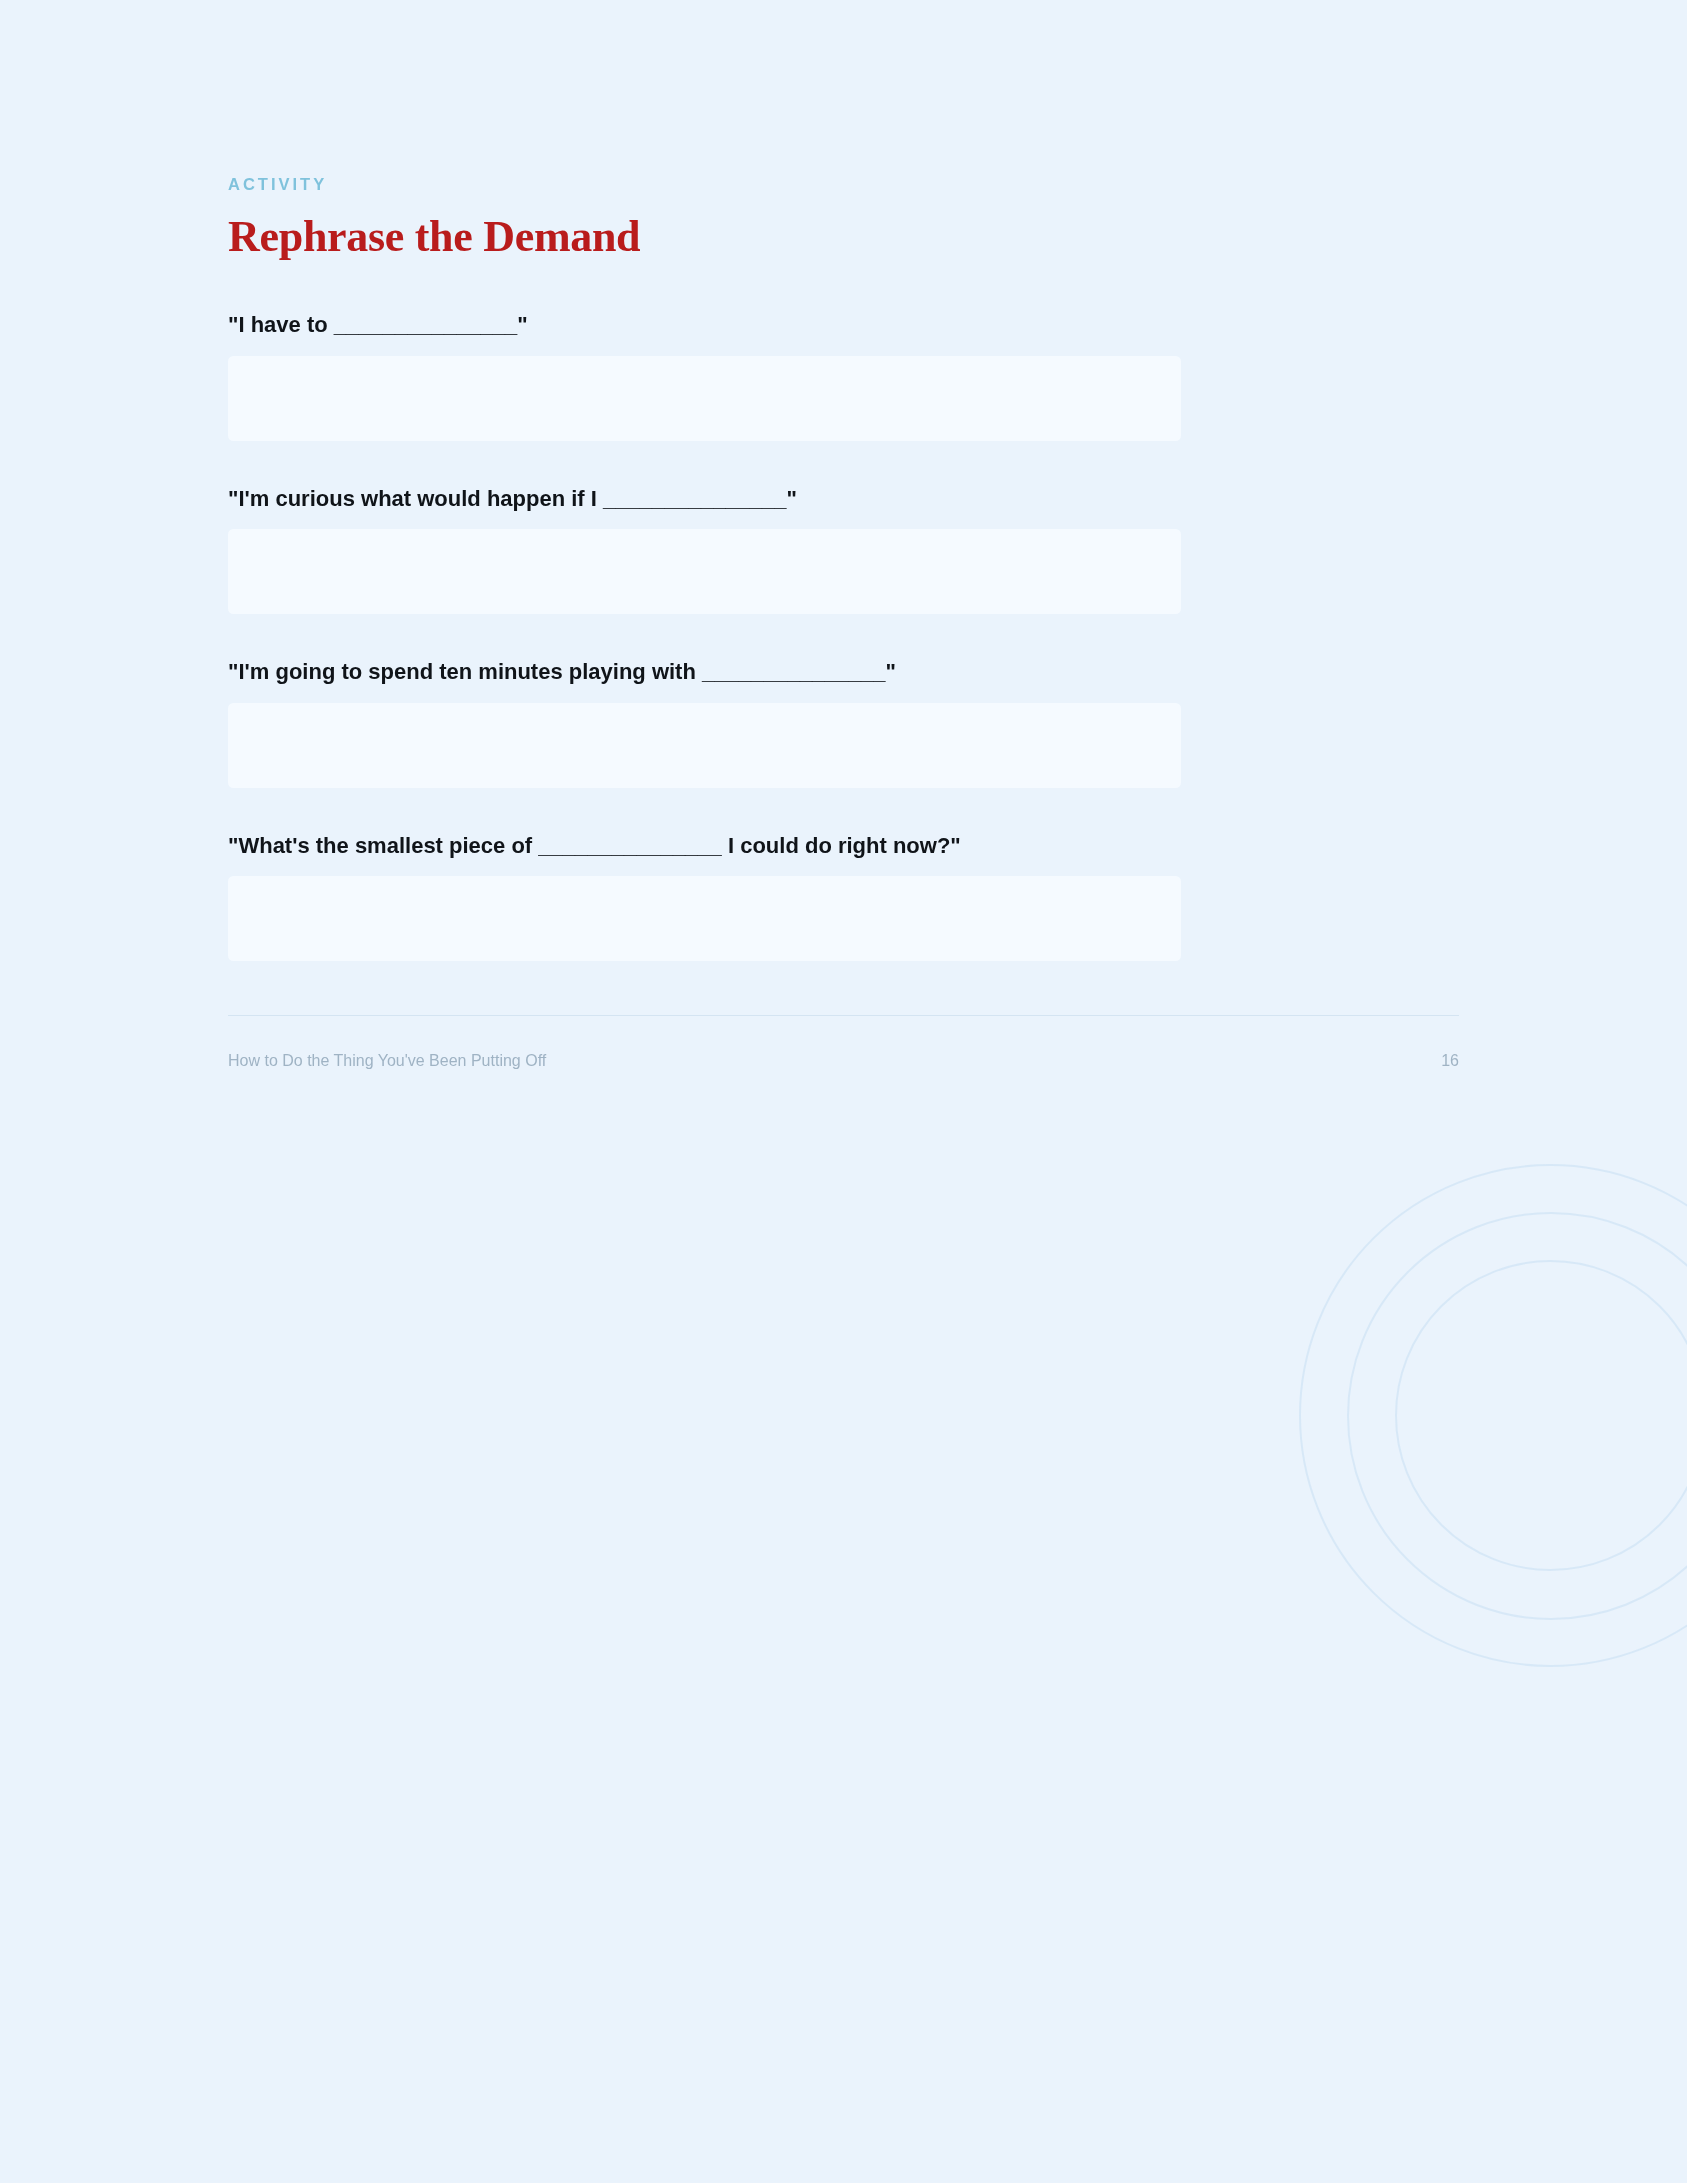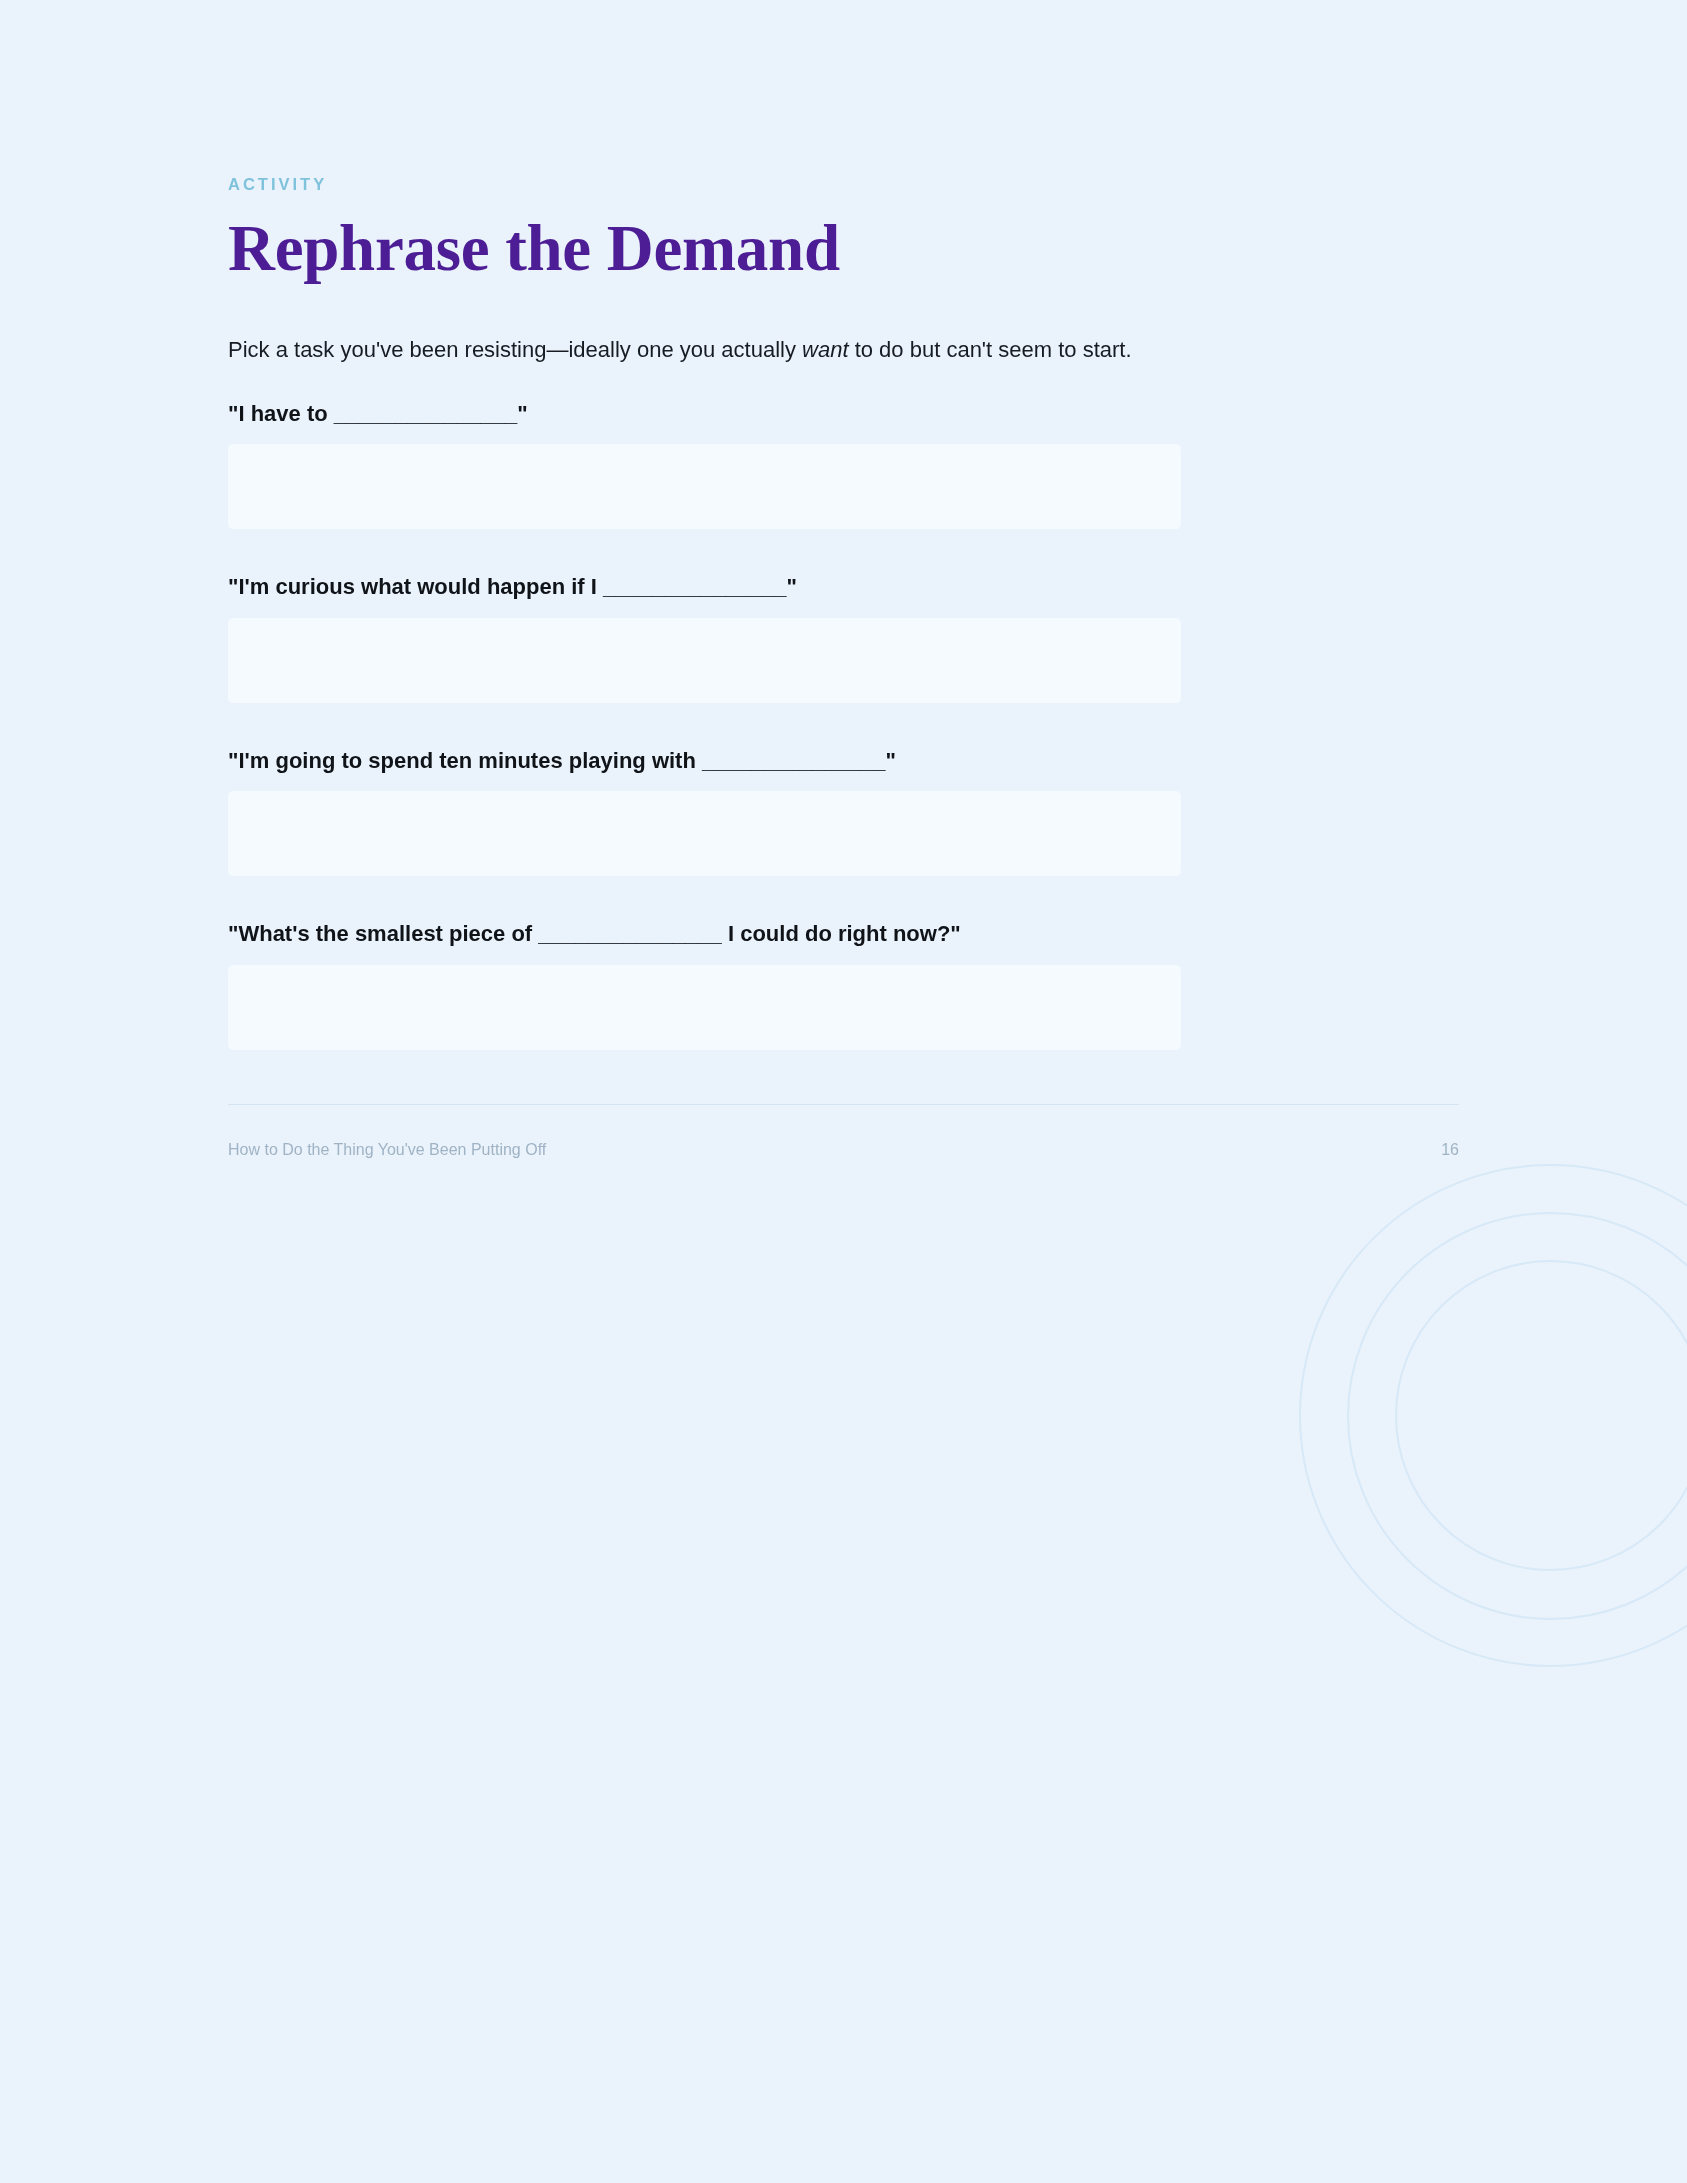--- a/index.html
+++ b/index.html
@@ -43,23 +43,23 @@
   .eyebrow {
     color: #7fc2dc;
     font-size: 16.5px;
     font-weight: bold;
     letter-spacing: 3px;
     margin: 0 0 17px 0;
   }
 
   .title {
     font-family: "Liberation Serif", serif;
-    font-size: 65px;
+    font-size: 44px;
     font-weight: bold;
-    color: #4c1d95;
+    color: #b91c1c;
     margin: 0 0 46px 0;
     letter-spacing: -0.3px;
   }
 
   .para {
     font-size: 22px;
     line-height: 1.62;
     color: #171c22;
     margin: 0 0 29px 0;
     max-width: 1085px;
@@ -109,21 +109,20 @@
     <div class="ring r2"></div>
     <div class="ring r3"></div>
   </div>
 
   <div class="content">
 
     <div class="eyebrow">ACTIVITY</div>
 
     <h1 class="title">Rephrase the Demand</h1>
 
-    <p class="para"><span>Pick a task you've been resisting—ideally one you actually </span><em>want</em><span> to do but can't seem to start.</span></p>
 
 
     <p class="prompt">"I have to _______________"</p>
     <div class="writebox"></div>
 
 
     <p class="prompt">"I'm curious what would happen if I _______________"</p>
     <div class="writebox"></div>
 
     <p class="prompt">"I'm going to spend ten minutes playing with _______________"</p>

